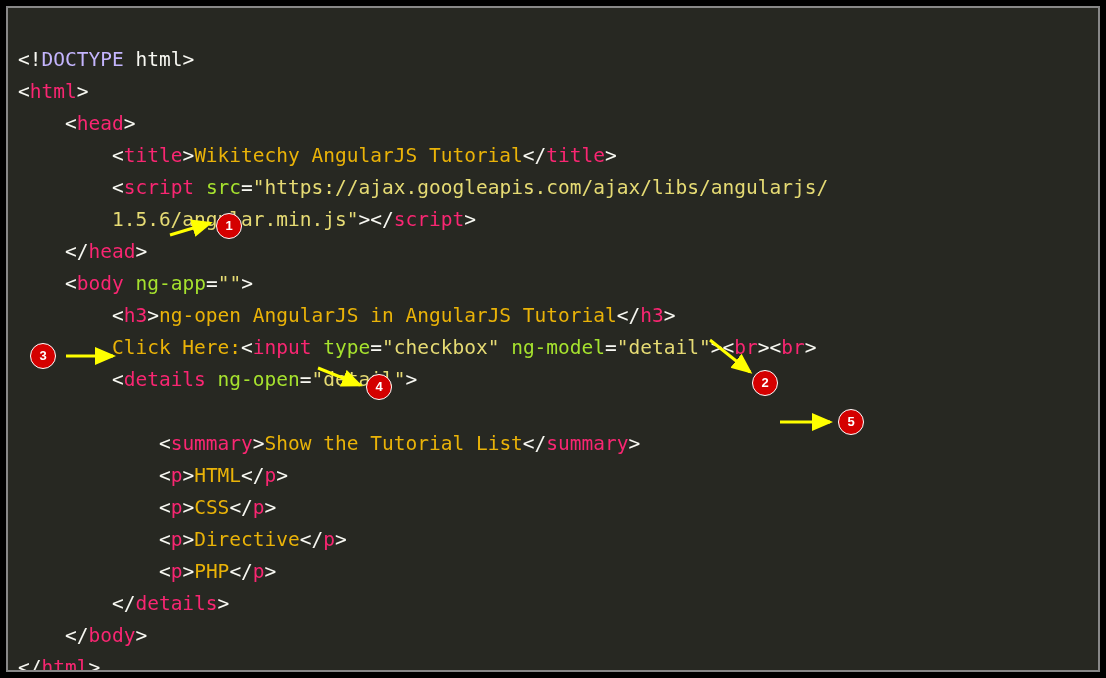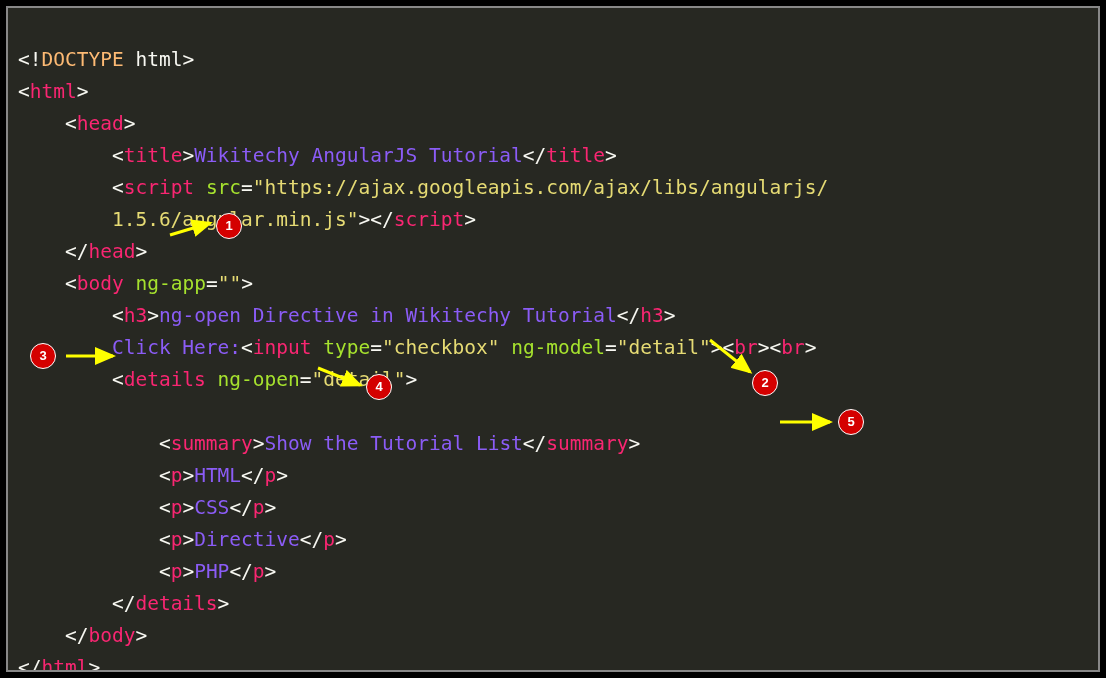--- a/index.html
+++ b/index.html
@@ -25,23 +25,23 @@
     padding: 4px 10px;
     color: #f8f8f2;
     white-space: pre;
     position: relative;
     overflow: hidden;
   }
   .punct { color: #f8f8f2; }
   .tag { color: #f92672; }
   .attr { color: #a6e22e; }
   .string { color: #e6db74; }
-  .text { color: #8b5cf6; }
+  .text { color: #eab308; }
   .doctype { color: #f8f8f2; }
-  .doctype-kw { color: #fdba74; }
+  .doctype-kw { color: #c4b5fd; }
   .badge {
     position: absolute;
     width: 26px;
     height: 26px;
     border-radius: 50%;
     background: #d40000;
     border: 1.5px solid #fff;
     color: #fff;
     font-family: Arial, sans-serif;
     font-size: 13px;
@@ -59,21 +59,21 @@
 
 <div class="editor">
 <span><span class="punct">&lt;!</span><span class="doctype-kw">DOCTYPE</span><span class="doctype"> html</span><span class="punct">&gt;</span></span>
 <span><span class="punct">&lt;</span><span class="tag">html</span><span class="punct">&gt;</span></span>
 <span>    <span class="punct">&lt;</span><span class="tag">head</span><span class="punct">&gt;</span></span>
 <span>        <span class="punct">&lt;</span><span class="tag">title</span><span class="punct">&gt;</span><span class="text">Wikitechy AngularJS Tutorial</span><span class="punct">&lt;/</span><span class="tag">title</span><span class="punct">&gt;</span></span>
 <span>        <span class="punct">&lt;</span><span class="tag">script</span> <span class="attr">src</span><span class="punct">=</span><span class="string">"https://ajax.googleapis.com/ajax/libs/angularjs/</span></span>
 <span>        <span class="string">1.5.6/angular.min.js"</span><span class="punct">&gt;&lt;/</span><span class="tag">script</span><span class="punct">&gt;</span></span>
 <span>    <span class="punct">&lt;/</span><span class="tag">head</span><span class="punct">&gt;</span></span>
 <span>    <span class="punct">&lt;</span><span class="tag">body</span> <span class="attr">ng-app</span><span class="punct">=</span><span class="string">""</span><span class="punct">&gt;</span></span>
-<span>        <span class="punct">&lt;</span><span class="tag">h3</span><span class="punct">&gt;</span><span class="text">ng-open Directive in Wikitechy Tutorial</span><span class="punct">&lt;/</span><span class="tag">h3</span><span class="punct">&gt;</span></span>
+<span>        <span class="punct">&lt;</span><span class="tag">h3</span><span class="punct">&gt;</span><span class="text">ng-open AngularJS in AngularJS Tutorial</span><span class="punct">&lt;/</span><span class="tag">h3</span><span class="punct">&gt;</span></span>
 <span>        <span class="text">Click Here:</span><span class="punct">&lt;</span><span class="tag">input</span> <span class="attr">type</span><span class="punct">=</span><span class="string">"checkbox"</span> <span class="attr">ng-model</span><span class="punct">=</span><span class="string">"detail"</span><span class="punct">&gt;&lt;</span><span class="tag">br</span><span class="punct">&gt;&lt;</span><span class="tag">br</span><span class="punct">&gt;</span></span>
 <span>        <span class="punct">&lt;</span><span class="tag">details</span> <span class="attr">ng-open</span><span class="punct">=</span><span class="string">"detail"</span><span class="punct">&gt;</span></span>
 <span>            </span>
 <span>            <span class="punct">&lt;</span><span class="tag">summary</span><span class="punct">&gt;</span><span class="text">Show the Tutorial List</span><span class="punct">&lt;/</span><span class="tag">summary</span><span class="punct">&gt;</span></span>
 <span>            <span class="punct">&lt;</span><span class="tag">p</span><span class="punct">&gt;</span><span class="text">HTML</span><span class="punct">&lt;/</span><span class="tag">p</span><span class="punct">&gt;</span></span>
 <span>            <span class="punct">&lt;</span><span class="tag">p</span><span class="punct">&gt;</span><span class="text">CSS</span><span class="punct">&lt;/</span><span class="tag">p</span><span class="punct">&gt;</span></span>
 <span>            <span class="punct">&lt;</span><span class="tag">p</span><span class="punct">&gt;</span><span class="text">Directive</span><span class="punct">&lt;/</span><span class="tag">p</span><span class="punct">&gt;</span></span>
 <span>            <span class="punct">&lt;</span><span class="tag">p</span><span class="punct">&gt;</span><span class="text">PHP</span><span class="punct">&lt;/</span><span class="tag">p</span><span class="punct">&gt;</span></span>
 <span>        <span class="punct">&lt;/</span><span class="tag">details</span><span class="punct">&gt;</span></span>
 <span>    <span class="punct">&lt;/</span><span class="tag">body</span><span class="punct">&gt;</span></span>

